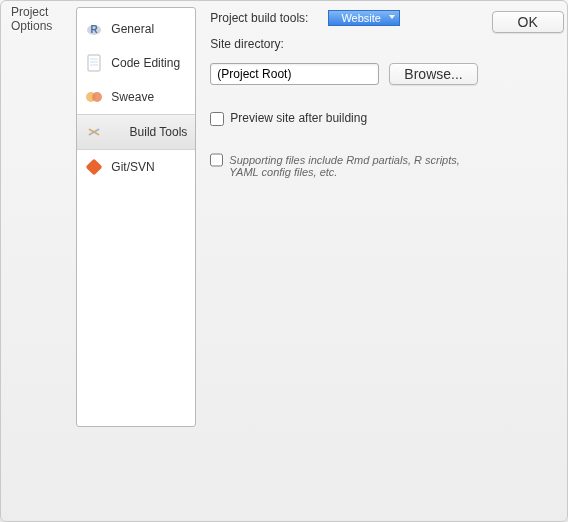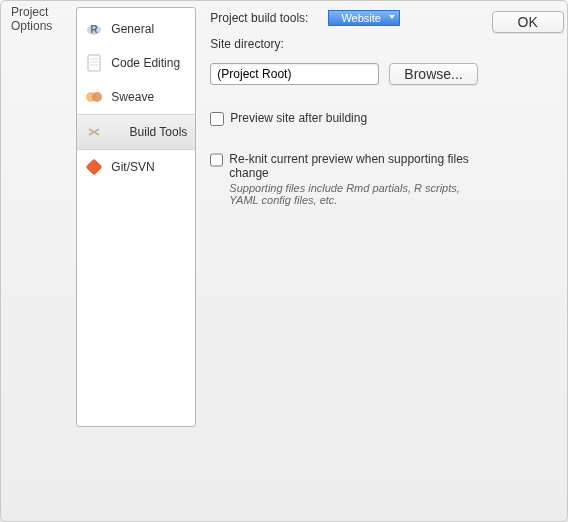--- a/index.html
+++ b/index.html
@@ -213,21 +213,20 @@
       </div>
 
       <div class="check-row">
         <input type="checkbox" style="">
         <span>Preview site after building</span>
       </div>
 
       <div class="check-row">
         <input type="checkbox" style="">
         <div>
-          <div>Re-knit current preview when supporting files change</div>
           <div class="hint">Supporting files include Rmd partials, R scripts, YAML config files, etc.</div>
         </div>
       </div>
     </div>
 
   </div>
 
   <div class="footer">
     <button class="btn">OK</button>
     <button class="btn">Cancel</button>

